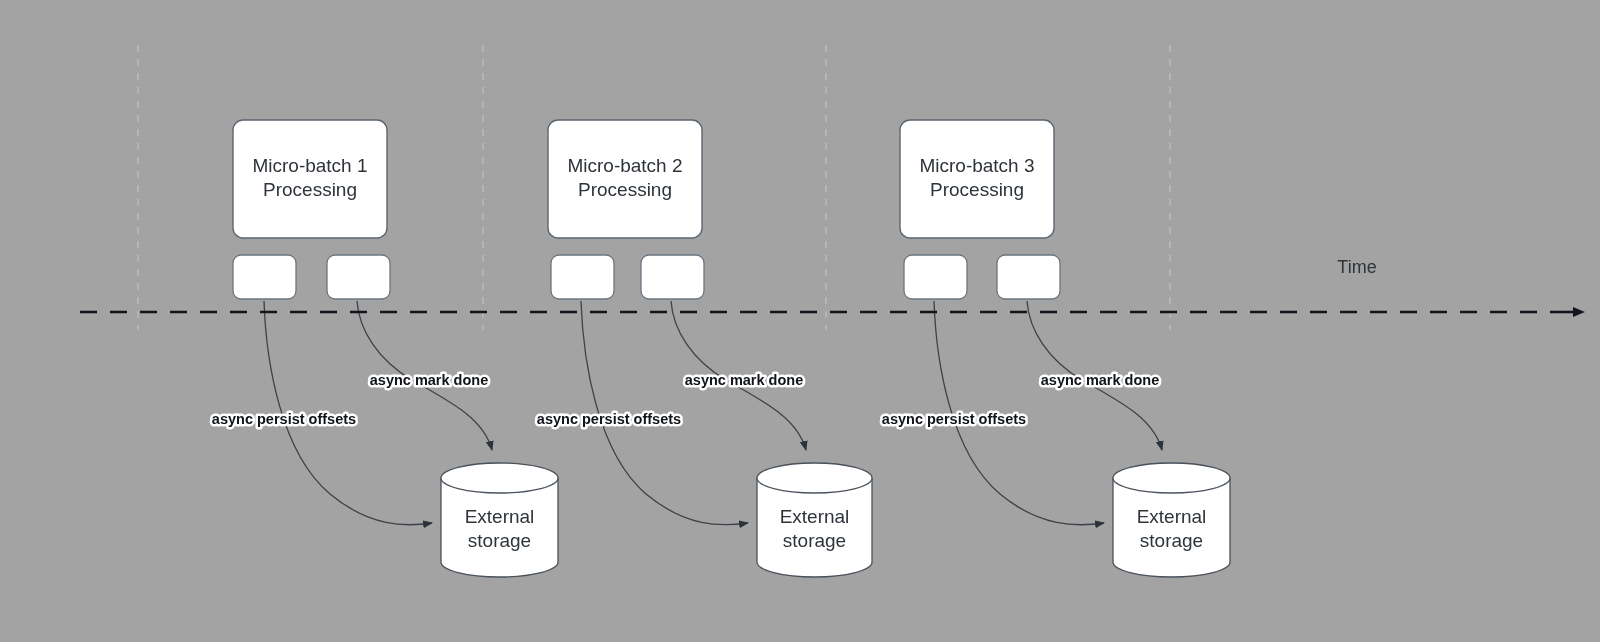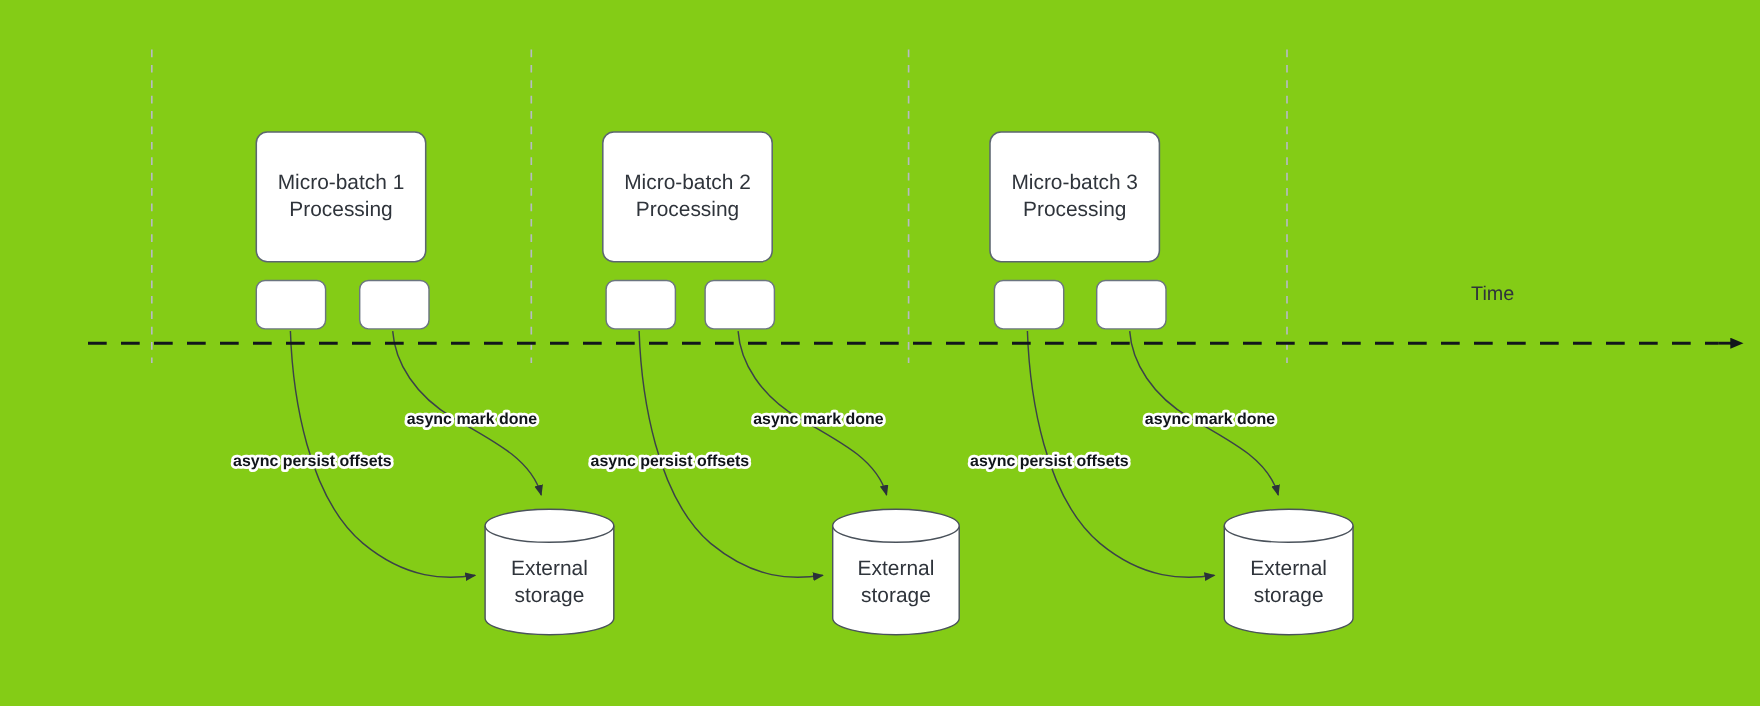--- a/index.html
+++ b/index.html
@@ -10,21 +10,21 @@
   body {
     width: 1600px;
     height: 642px;
     font-family: "Liberation Sans", sans-serif;
     overflow: hidden;
   }
   #canvas {
     position: relative;
     width: 1600px;
     height: 642px;
-    background: #84cc16;
+    background: #a3a3a3;
   }
   #diagram-svg {
     position: absolute;
     top: 0;
     left: 0;
     width: 1600px;
     height: 642px;
   }
   .node-rect {
     fill: #ffffff;

